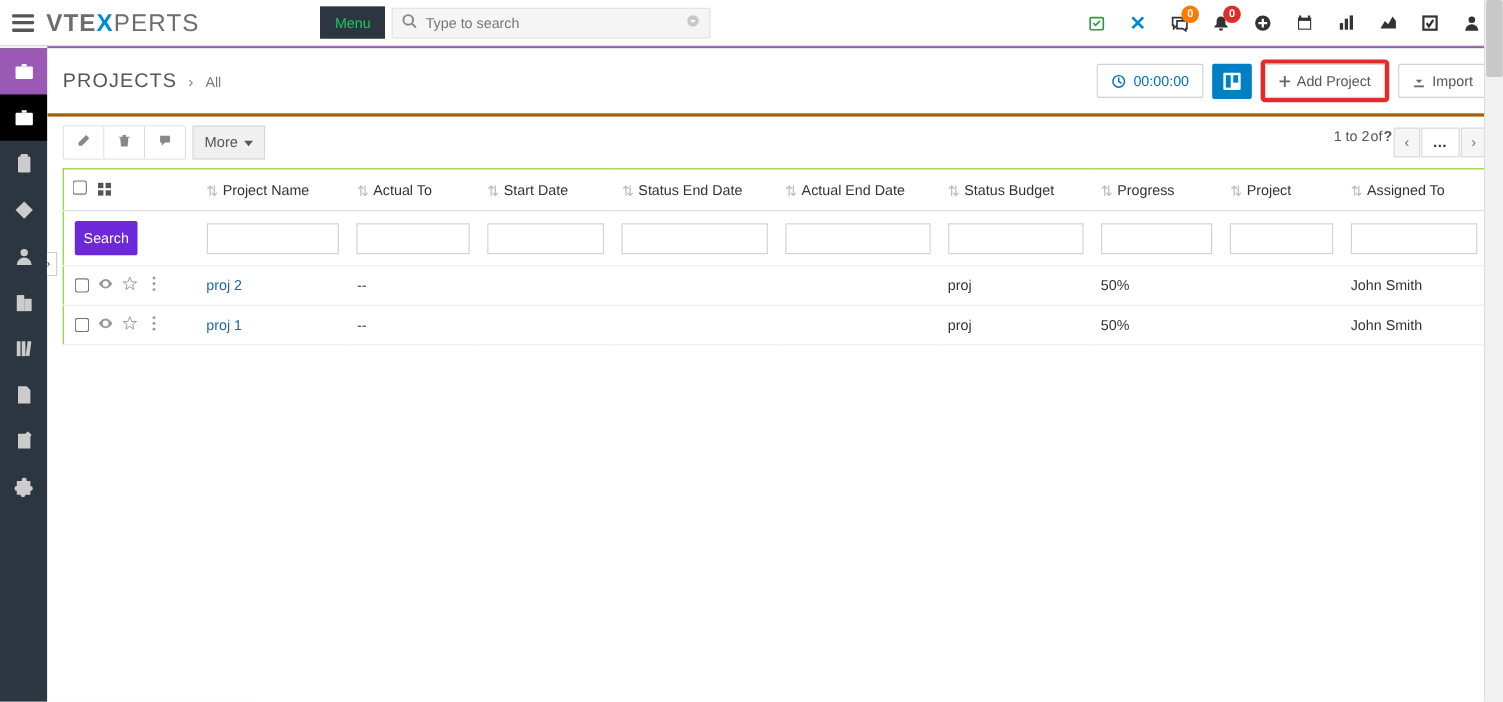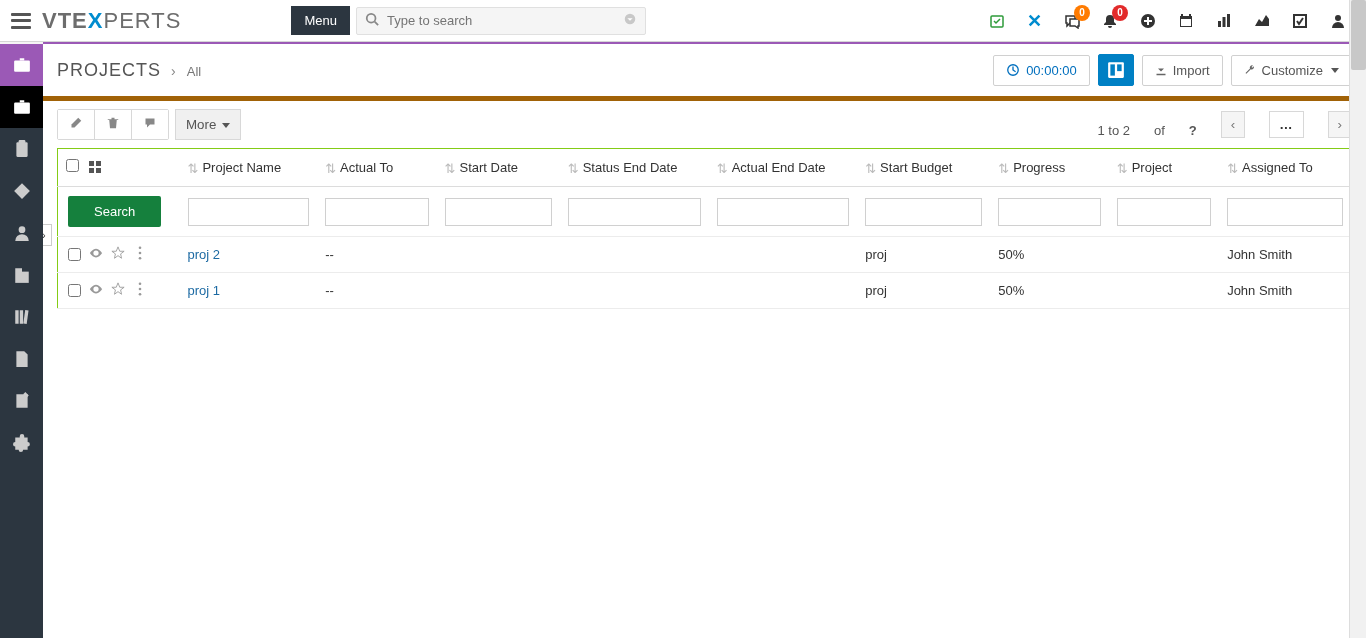--- a/index.html
+++ b/index.html
@@ -6,21 +6,21 @@
   body { font-family: Arial, Helvetica, sans-serif; font-size: 13px; color: #333; background: #f5f5f5; }
   
   
   .topbar { height: 42px; background: #fff; border-bottom: 1px solid #d6d6d6; display: flex; align-items: center; padding-right: 20px; }
   .hamburger { width: 42px; height: 42px; display: flex; align-items: center; justify-content: center; cursor: pointer; }
   .hamburger-lines { width: 20px; height: 16px; display: flex; flex-direction: column; justify-content: space-between; }
   .hamburger-lines span { height: 3px; background: #555; border-radius: 1px; }
   .logo { font-size: 22px; color: #6d6d6d; letter-spacing: 1px; }
   .logo .bold { font-weight: 600; }
   .logo .x { color: #008ccf; font-weight: bold; }
-  .menu-btn { margin-left: 110px; background: #2c3640; color: #ffffff; border: 1px solid #2c3640; padding: 6px 12px; font-size: 13px; cursor: pointer; }
+  .menu-btn { margin-left: 110px; background: #2c3640; color: #22c55e; border: 1px solid #2c3640; padding: 6px 12px; font-size: 13px; cursor: pointer; }
   .search-wrap { margin-left: 6px; position: relative; display: flex; align-items: center; background: #f5f5f5; border: 1px solid #e0e0e0; border-radius: 2px; height: 28px; width: 290px; }
   .search-wrap .search-ico { margin: 0 8px; color: #888; }
   .search-wrap input { border: none; background: transparent; flex: 1; height: 100%; outline: none; font-size: 13px; color: #c2410c; }
   .search-wrap .caret-down { margin: 0 8px; color: #999; }
   .top-icons { margin-left: auto; display: flex; align-items: center; gap: 22px; }
   .top-icon { position: relative; color: #333; display: flex; align-items: center; cursor: pointer; }
   .top-icons svg { width: 16px; height: 16px; }
   .badge { position: absolute; top: -8px; right: -10px; background: #ff7b00; color: #fff; border-radius: 50%; width: 16px; height: 16px; font-size: 10px; display: flex; align-items: center; justify-content: center; font-weight: bold; }
   .badge.red { background: #e22b2b; }
   
@@ -30,54 +30,54 @@
   .main { display: flex; height: calc(100vh - 44px); }
   .sidebar { width: 43px; background: #2c3640; display: flex; flex-direction: column; }
   .side-item { width: 43px; height: 42px; display: flex; align-items: center; justify-content: center; color: #ccc; cursor: pointer; }
   .side-item svg { width: 18px; height: 18px; }
   .side-item.active-purple { background: #9b59b6; color: #fff; }
   .side-item.active-black { background: #000; color: #fff; }
   
   .content { flex: 1; background: #fff; overflow: auto; }
   
   
-  .page-header { display: flex; align-items: center; padding: 10px 14px; border-bottom: 5px solid #a16207; justify-content: center; }
+  .page-header { display: flex; align-items: center; padding: 10px 14px; border-bottom: 3px solid #a16207; justify-content: center; }
   .page-title { font-size: 18px; color: #555; font-weight: 400; letter-spacing: 1px; }
   .page-title .sep { margin: 0 4px; color: #888; font-size: 14px; }
   .page-title .sub { font-size: 13px; color: #777; letter-spacing: 0; }
   .page-actions { margin-left: auto; display: flex; align-items: center; gap: 8px; }
   .btn { background: #fff; border: 1px solid #d0d0d0; padding: 7px 12px; font-size: 13px; color: #555; cursor: pointer; border-radius: 2px; display: inline-flex; align-items: center; gap: 6px; }
   .timer-btn .time { color: #006fbe; }
   .kanban-btn { background: #0080c4; border-color: #0080c4; color: #fff; padding: 6px 8px; }
   .kanban-btn svg { width: 18px; height: 18px; }
   .add-btn-wrap { border: 4px solid #e22b2b; border-radius: 4px; padding: 0; }
   .add-btn-wrap .btn { border-radius: 0; }
   .caret-sm { display:inline-block; width:0; height:0; border-left:4px solid transparent; border-right:4px solid transparent; border-top:5px solid #555; margin-left:2px; vertical-align:middle; }
   
   
   .toolbar-row { display: flex; align-items: center; padding: 8px 14px; }
   .tool-group { display: flex; border: 1px solid #d8d8d8; border-radius: 2px; }
   .tool-btn { background: #fff; border: none; border-right: 1px solid #d8d8d8; padding: 7px 12px; color: #777; cursor: pointer; }
   .tool-btn:last-child { border-right: none; }
   .more-btn { background: #f0f0f0; border: 1px solid #d8d8d8; padding: 7px 10px; margin-left: 6px; cursor: pointer; color: #555; }
-  .pager { margin-left: auto; display: flex; align-items: flex-end; gap: 24px; font-size: 13px; color: #555; }
+  .pager { margin-left: auto; display: flex; align-items: flex-start; gap: 1px; font-size: 13px; color: #555; }
   .pager-btn { background: #f5f5f5; border: 1px solid #d8d8d8; padding: 5px 9px; color: #777; cursor: pointer; }
   .pager-btn.dots { font-weight: bold; letter-spacing: 1px; color: #333; background:#fff; }
   .pager .q { font-weight: bold; }
   
   
   .tbl-wrap { padding: 0 14px 14px; position: relative; }
   .tbl { width: 100%; border-collapse: collapse; border: 1px solid #84cc16; }
   .tbl th { text-align: left; font-weight: normal; color: #333; padding: 10px 8px; border-bottom: 1px solid #dcdcdc; background: #fff; white-space: nowrap; }
   .tbl th .sort-ico { color: #bbb; margin-right: 4px; display:inline-block; vertical-align:middle; }
   .tbl th:first-child { width: 122px; }
   .filter-row td { padding: 6px 6px; border-bottom: 1px solid #dcdcdc; background: #fff; }
   .filter-row td:first-child { padding-left: 10px; }
   .filter-input { width: 100%; border: 1px solid #d0d0d0; height: 28px; padding: 0 6px; background: #fff; }
-  .search-btn { background: #15803d; color: #fff; border: none; padding: 8px 26px; font-size: 13px; cursor: pointer; border-radius: 2px; }
+  .search-btn { background: #6d28d9; color: #fff; border: none; padding: 8px 8px; font-size: 13px; cursor: pointer; border-radius: 2px; }
   .tbl td { padding: 9px 8px; border-bottom: 1px solid #ececec; color: #333; }
   .tbl td:first-child { padding-left: 10px; }
   .row-icons { display: flex; align-items: center; gap: 8px; color: #999; }
   .row-icons svg { width: 14px; height: 14px; }
   .proj-link { color: #1c6aa3; text-decoration: none; }
   .chk { width: 13px; height: 13px; }
   
   .expand-handle { position: absolute; left: -7px; top: 76px; width: 16px; height: 22px; background: #fff; border: 1px solid #ccc; display: flex; align-items: center; justify-content: center; color: #333; font-size: 10px; cursor: pointer; }
   
   
@@ -255,32 +255,33 @@
             </svg>
           <span class="time">00:00:00</span>
         </button>
         <button class="btn kanban-btn">
           <svg viewBox="0 0 16 16" fill="#fff">
               <rect x="1" y="1" width="14" height="14" rx="1" fill="#fff"></rect>
               <rect x="3" y="3" width="4" height="10" fill="#0080c4"></rect>
               <rect x="9" y="3" width="4" height="6" fill="#0080c4"></rect>
             </svg>
         </button>
+        <span class="add-btn-wrap">
+          <button class="btn">
+            <svg viewBox="0 0 12 12" width="10" height="10" fill="#666">
+                <path d="M5 0h2v12H5z M0 5h12v2H0z"></path>
+              </svg>
+            <span>Add Project</span>
+          </button>
+        </span>
         <button class="btn">
           <svg viewBox="0 0 16 16" width="12" height="12" fill="#666">
               <path d="M8 1v8M4 6l4 4 4-4M2 13h12v2H2z"></path>
             </svg>
           <span>Import</span>
-        </button>
-        <button class="btn">
-          <svg viewBox="0 0 16 16" width="12" height="12" fill="#666">
-              <path d="M13 3a3 3 0 0 1-4 4L3 13l-1-1 6-6a3 3 0 0 1 4-4l-2 2 1 1z"></path>
-            </svg>
-          <span>Customize</span>
-          <span class="caret-sm"></span>
         </button>
       </div>
     </div>
 
     <div class="toolbar-row">
       <div class="tool-group">
         <button class="tool-btn">
           <svg viewBox="0 0 16 16" width="12" height="12" fill="#888">
               <path d="M11 1l4 4-9 9H2v-4z"></path>
             </svg>
@@ -324,21 +325,21 @@
                     <rect x="0" y="7" width="5" height="5"></rect>
                     <rect x="7" y="7" width="5" height="5"></rect>
                   </svg>
               </span>
             </th>
             <th><span class="sort-ico">⇅</span><span>Project Name</span></th>
             <th><span class="sort-ico">⇅</span><span>Actual To</span></th>
             <th><span class="sort-ico">⇅</span><span>Start Date</span></th>
             <th><span class="sort-ico">⇅</span><span>Status End Date</span></th>
             <th><span class="sort-ico">⇅</span><span>Actual End Date</span></th>
-            <th><span class="sort-ico">⇅</span><span>Start Budget</span></th>
+            <th><span class="sort-ico">⇅</span><span>Status Budget</span></th>
             <th><span class="sort-ico">⇅</span><span>Progress</span></th>
             <th><span class="sort-ico">⇅</span><span>Project</span></th>
             <th><span class="sort-ico">⇅</span><span>Assigned To</span></th>
           </tr>
         </thead>
         <tbody>
           <tr class="filter-row">
             <td><button class="search-btn">Search</button></td>
             <td><input class="filter-input" style=""></td>
             <td><input class="filter-input" style=""></td>

